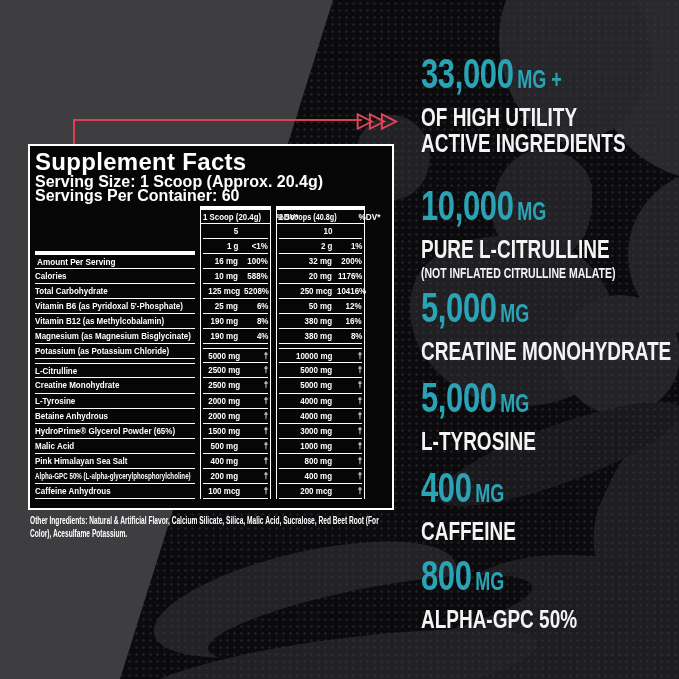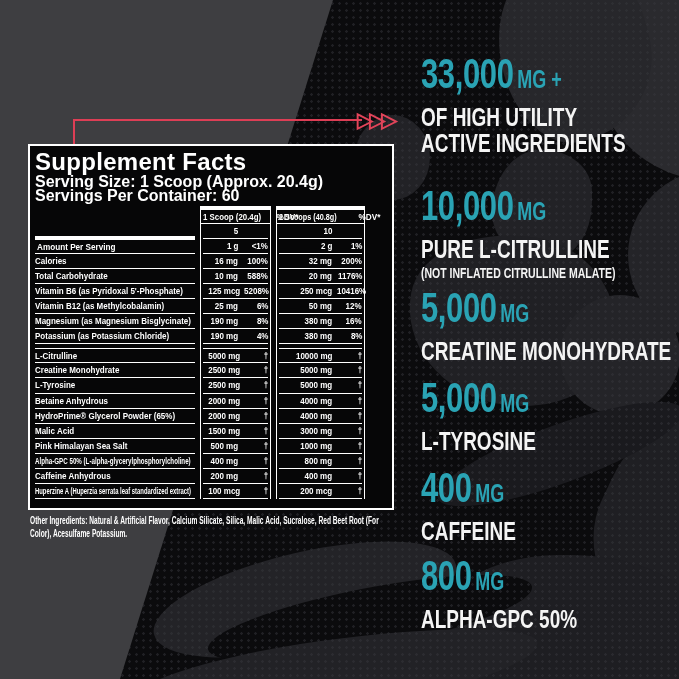--- a/index.html
+++ b/index.html
@@ -151,23 +151,20 @@
         </div>
         <div class="cell">
           <span class="fit-l" style="transform: scaleX(0.86);">Pink Himalayan Sea Salt</span>
         </div>
         <div class="cell">
           <span class="fit-l" style="transform: scaleX(0.666667);">Alpha-GPC 50% (L-alpha-glycerylphosphorylcholine)</span>
         </div>
         <div class="cell">
           <span class="fit-l" style="transform: scaleX(0.86);">Caffeine Anhydrous</span>
         </div>
-        <div class="cell">
-          <span class="fit-l" style="transform: scaleX(0.631579);">Huperzine A (Huperzia serrata leaf standardized extract)</span>
-        </div>
       </div>
     <div class="col col-s1">
         <div class="hcell">
           <span class="fit-l" style="transform: scaleX(0.828571);">1 Scoop (20.4g)</span>
           <span class="fit-r" style="transform: scaleX(0.86);">%DV*</span>
         </div>
         <div class="cell">
           <span class="amt"><span class="fit-r" style="transform: scaleX(0.86);">5</span></span>
           <span class="dvc"><span class="fit-r" style="transform: scaleX(0.86);"></span></span>
         </div>

